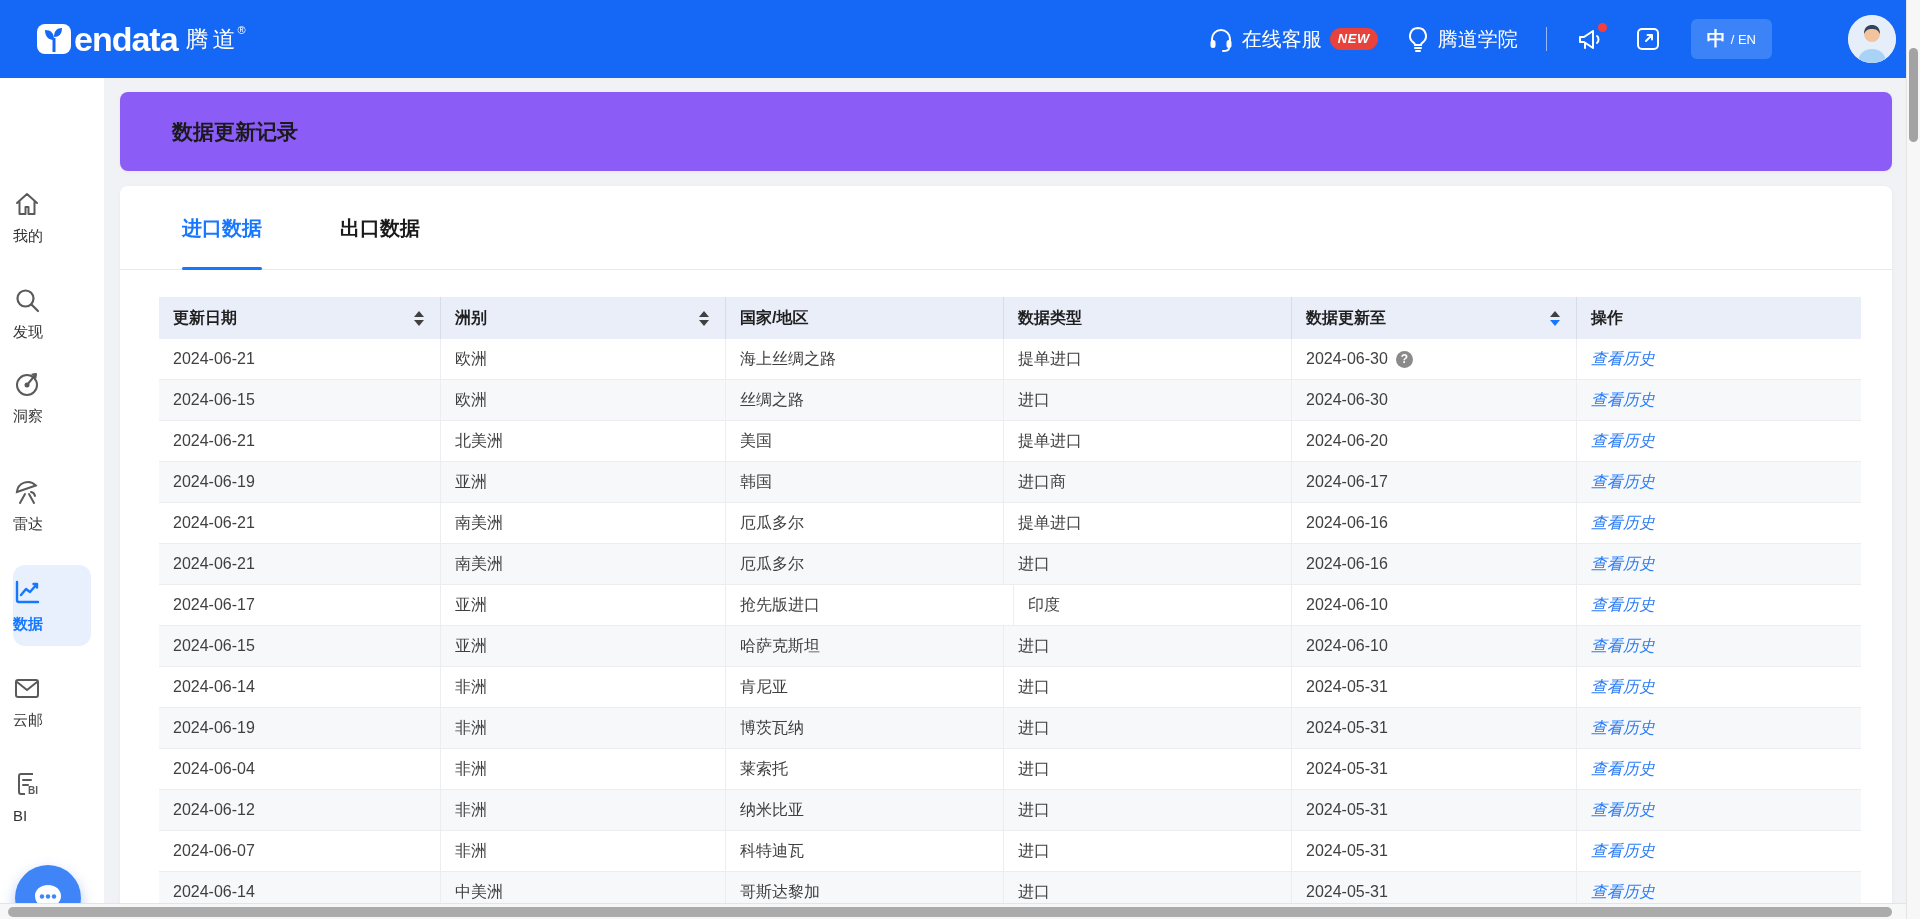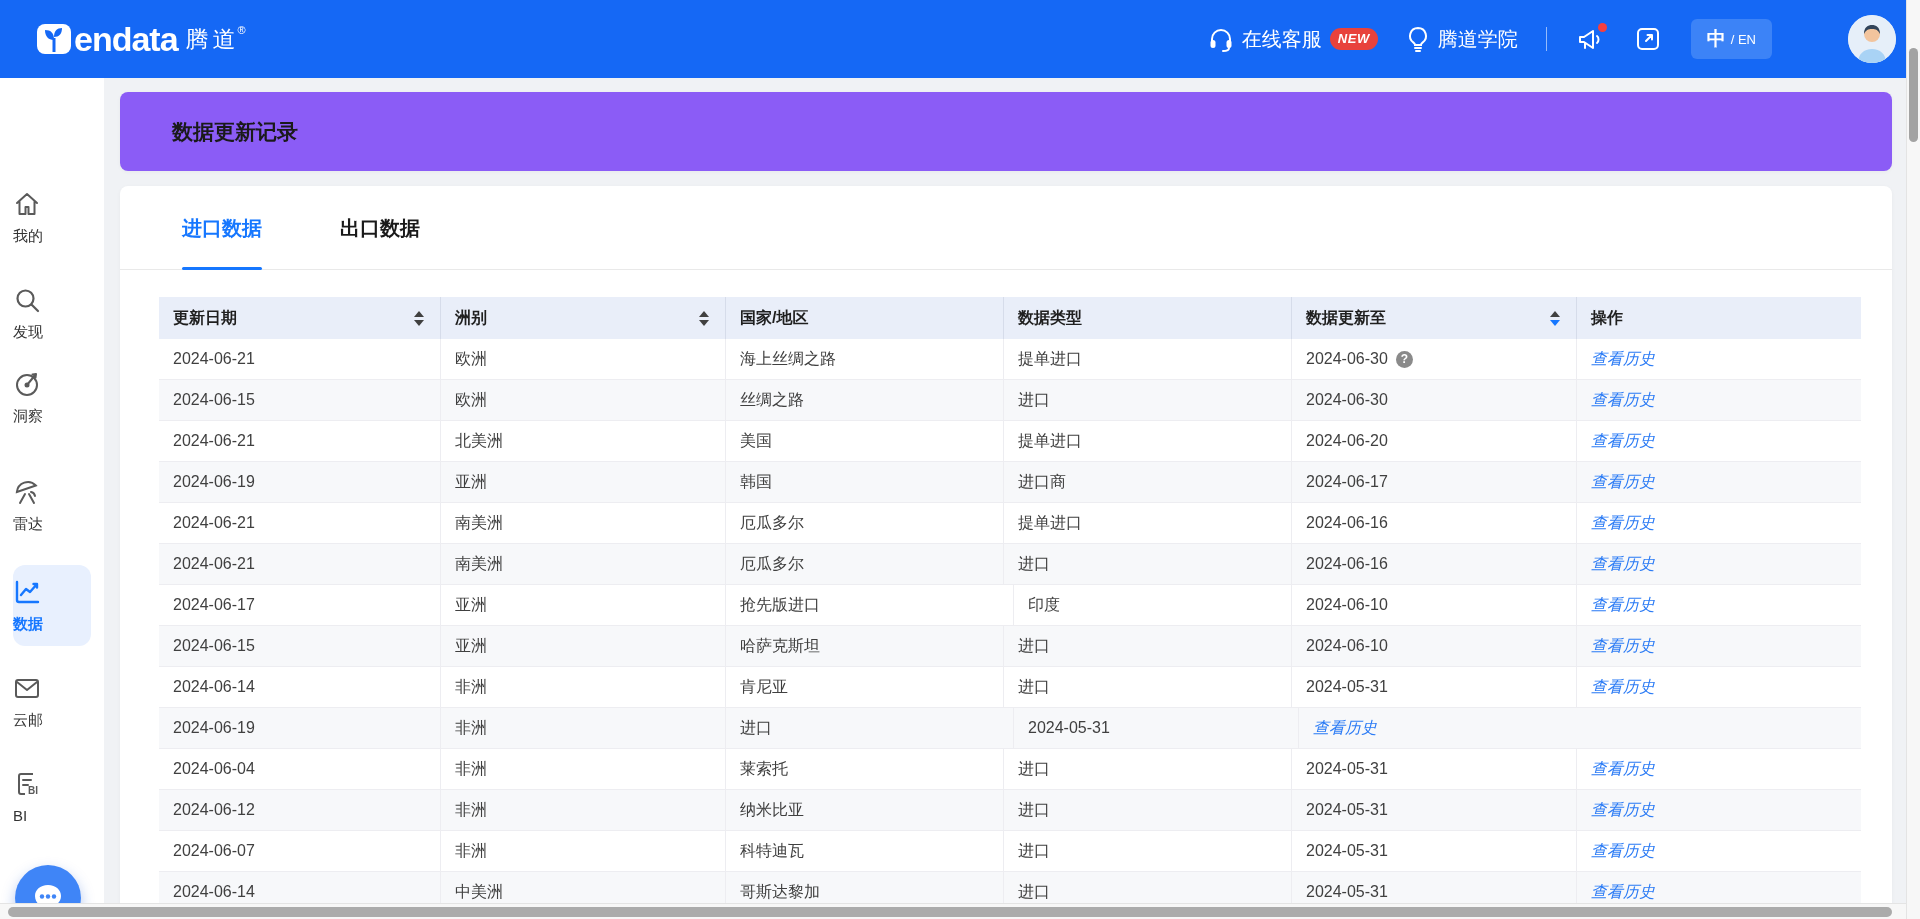--- a/index.html
+++ b/index.html
@@ -402,20 +402,23 @@
             <span class="hist-link">查看历史</span>
           </div>
         </div>
         <div class="trow even">
           <div class="td" style="width: 282px;">
             <span>2024-06-19</span>
           </div>
           <div class="td" style="width: 285px;">
             <span>非洲</span>
           </div>
+          <div class="td" style="width: 278px;">
+            <span>博茨瓦纳</span>
+          </div>
           <div class="td" style="width: 288px;">
             <span>进口</span>
           </div>
           <div class="td" style="width: 285px;">
             <span>2024-05-31</span>
           </div>
           <div class="td" style="width: 284px;">
             <span class="hist-link">查看历史</span>
           </div>
         </div>

